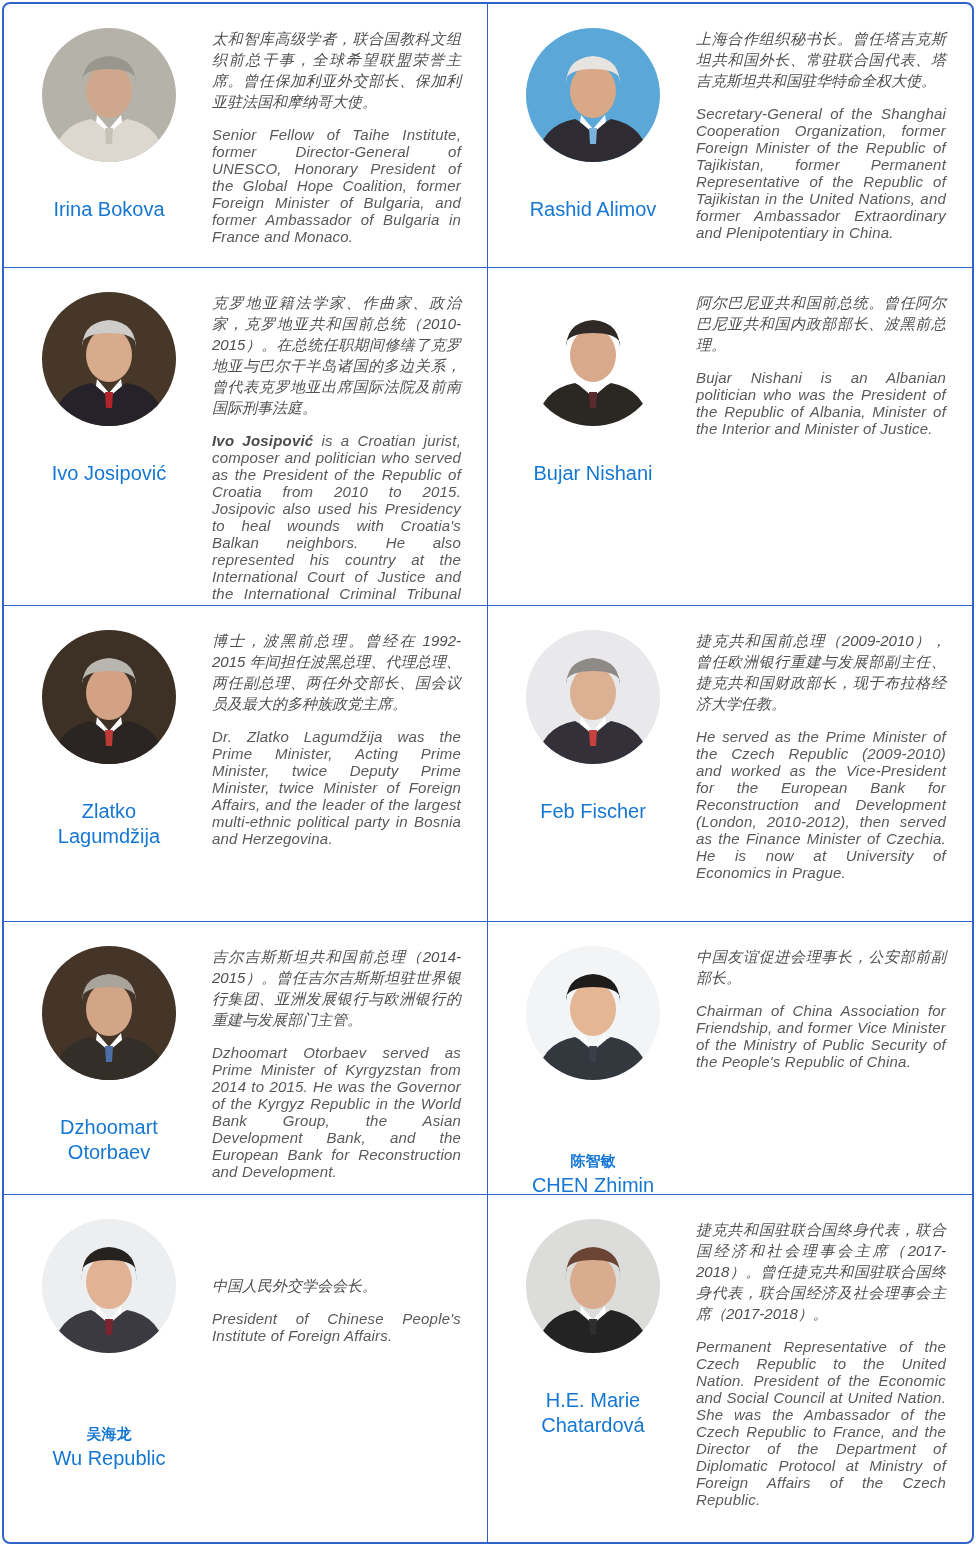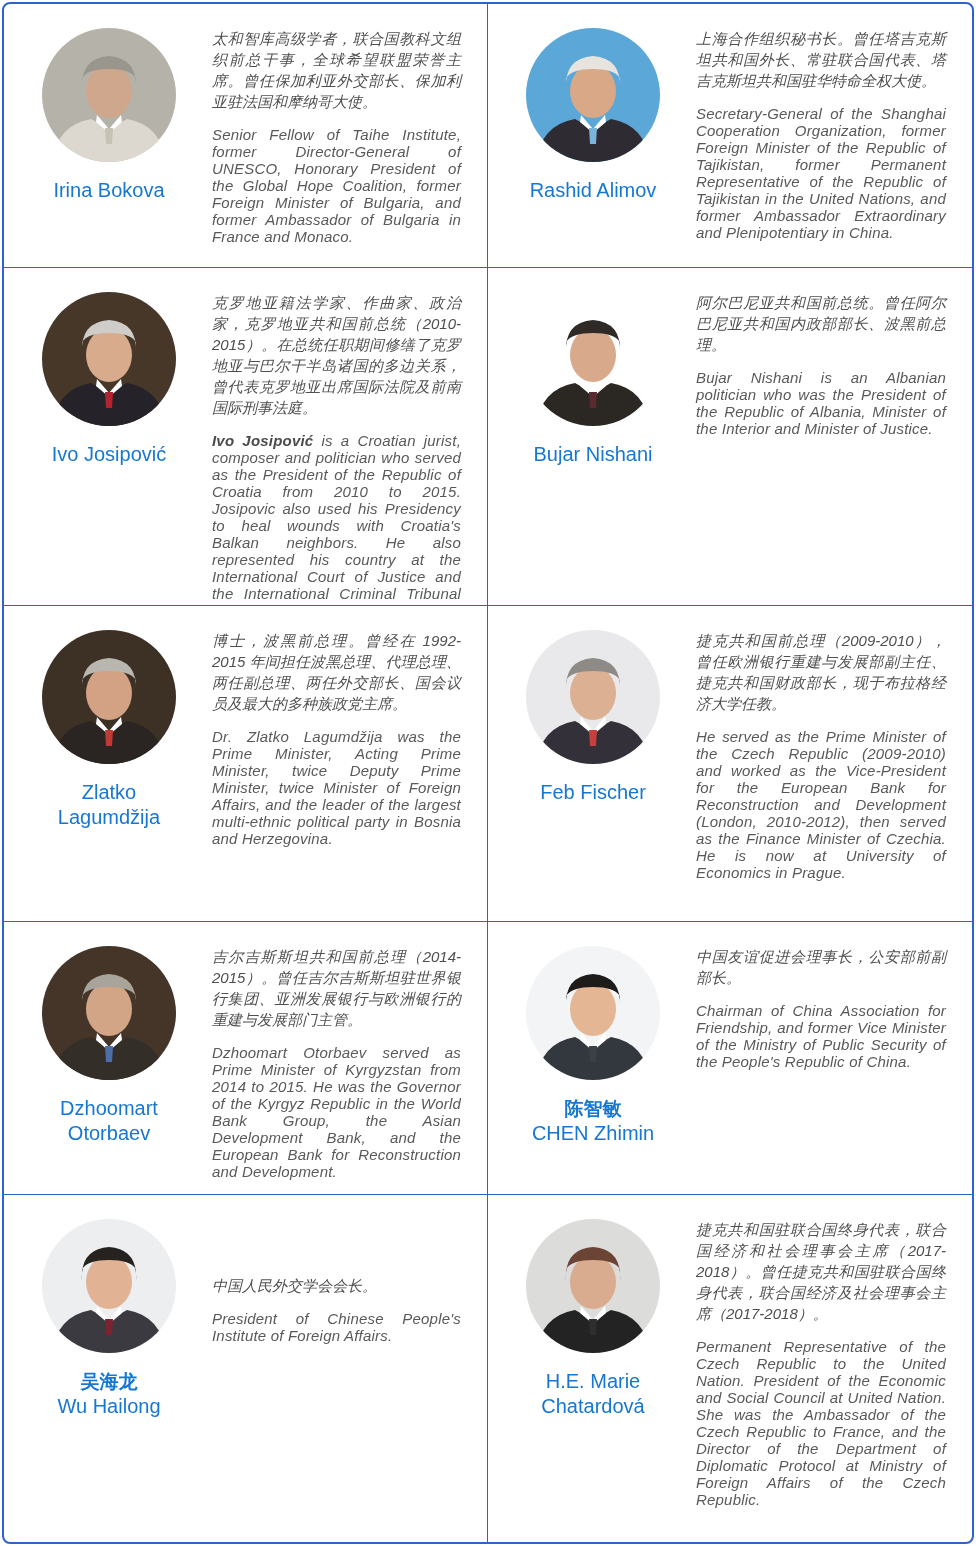--- a/index.html
+++ b/index.html
@@ -25,38 +25,39 @@
   }
   .card:nth-child(odd){border-right:1.5px solid #2f63c9;}
   .card:not(:nth-last-child(-n+2)){border-bottom:1.5px solid #2f63c9;}
   .left{
     flex:0 0 134px;
     width:134px;
     margin-right:36px;
     display:flex;
     flex-direction:column;
     align-items:center;
+    gap:19px;
   }
   .avatar{
     width:134px;height:134px;
     border-radius:50%;
     overflow:hidden;
     flex:0 0 auto;
   }
   .avatar svg{display:block;}
   .name{
     margin:16px -10px 0;
     width:154px;
     text-align:center;
     color:#1677d2;
     font-size:20px;
     line-height:25px;
     font-weight:400;
   }
-  .name-zh{font-weight:700;font-size:19px;}
+  .name-zh{font-weight:700;font-size:15px;margin-top:33px;}
   .right{
     flex:1 1 auto;
     min-width:0;
     text-align:justify;
     font-style:italic;
   }
   .bio-zh{
     margin:0 0 14px 0;
     color:#4e4f51;
     font-size:15px;
@@ -267,21 +268,21 @@
             <rect width="134" height="134" fill="#eceef0"></rect>
             <ellipse cx="67" cy="63" rx="23" ry="27" fill="#e2b295"></ellipse>
             <path d="M40,62 Q38,30 67,28 Q96,30 94,62 L94,50 Q88,41 67,41 Q46,41 40,50 Z" fill="#26221f"></path>
             <path d="M10,134 Q15,97 49,91 L67,101 L85,91 Q119,97 124,134 Z" fill="#3a3a40"></path>
             <path d="M55,87 L67,101 L79,87 L80,94 L67,105 L54,94 Z" fill="#ffffff"></path>
             <polygon points="63,100 71,100 70,116 64,116" fill="#7a2430"></polygon>
           </svg>
         </div>
       <h3 class="name">
         <div class="name-zh">吴海龙</div>
-        <div class="name-en">Wu Hailong</div>
+        <div class="name-en">Wu Republic</div>
       </h3>
     </div>
     <div class="right">
       <p class="bio-zh">中国人民外交学会会长。</p>
       <p class="bio-en"><span>President of Chinese People's Institute of Foreign Affairs.</span></p>
     </div>
   </article>
 
   <article class="card">
     <div class="left">

